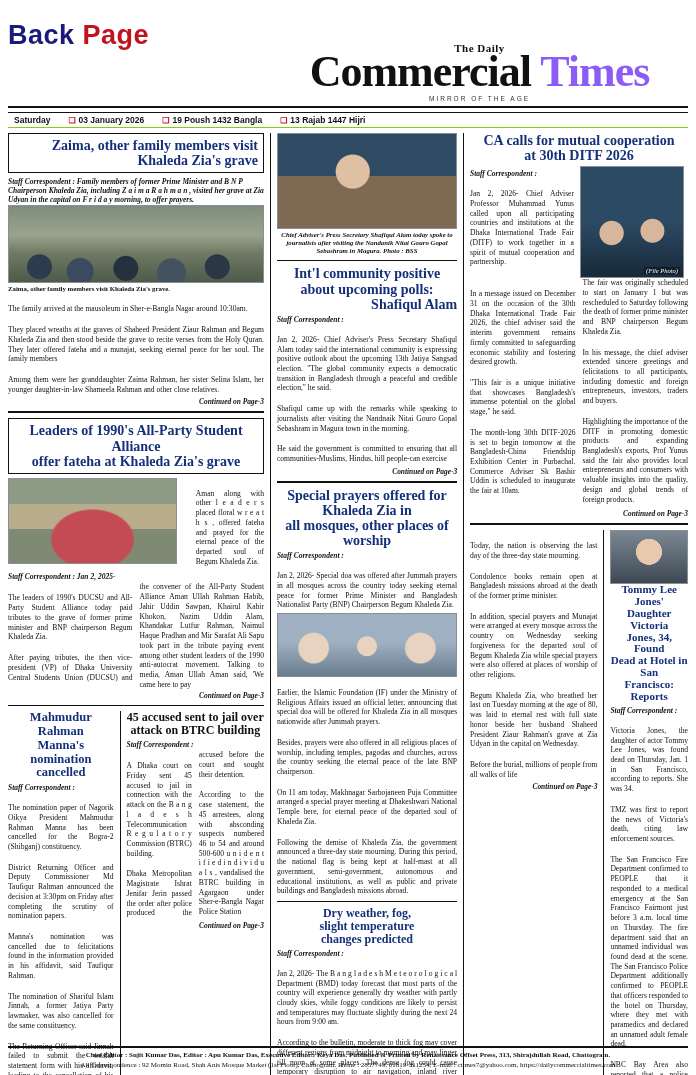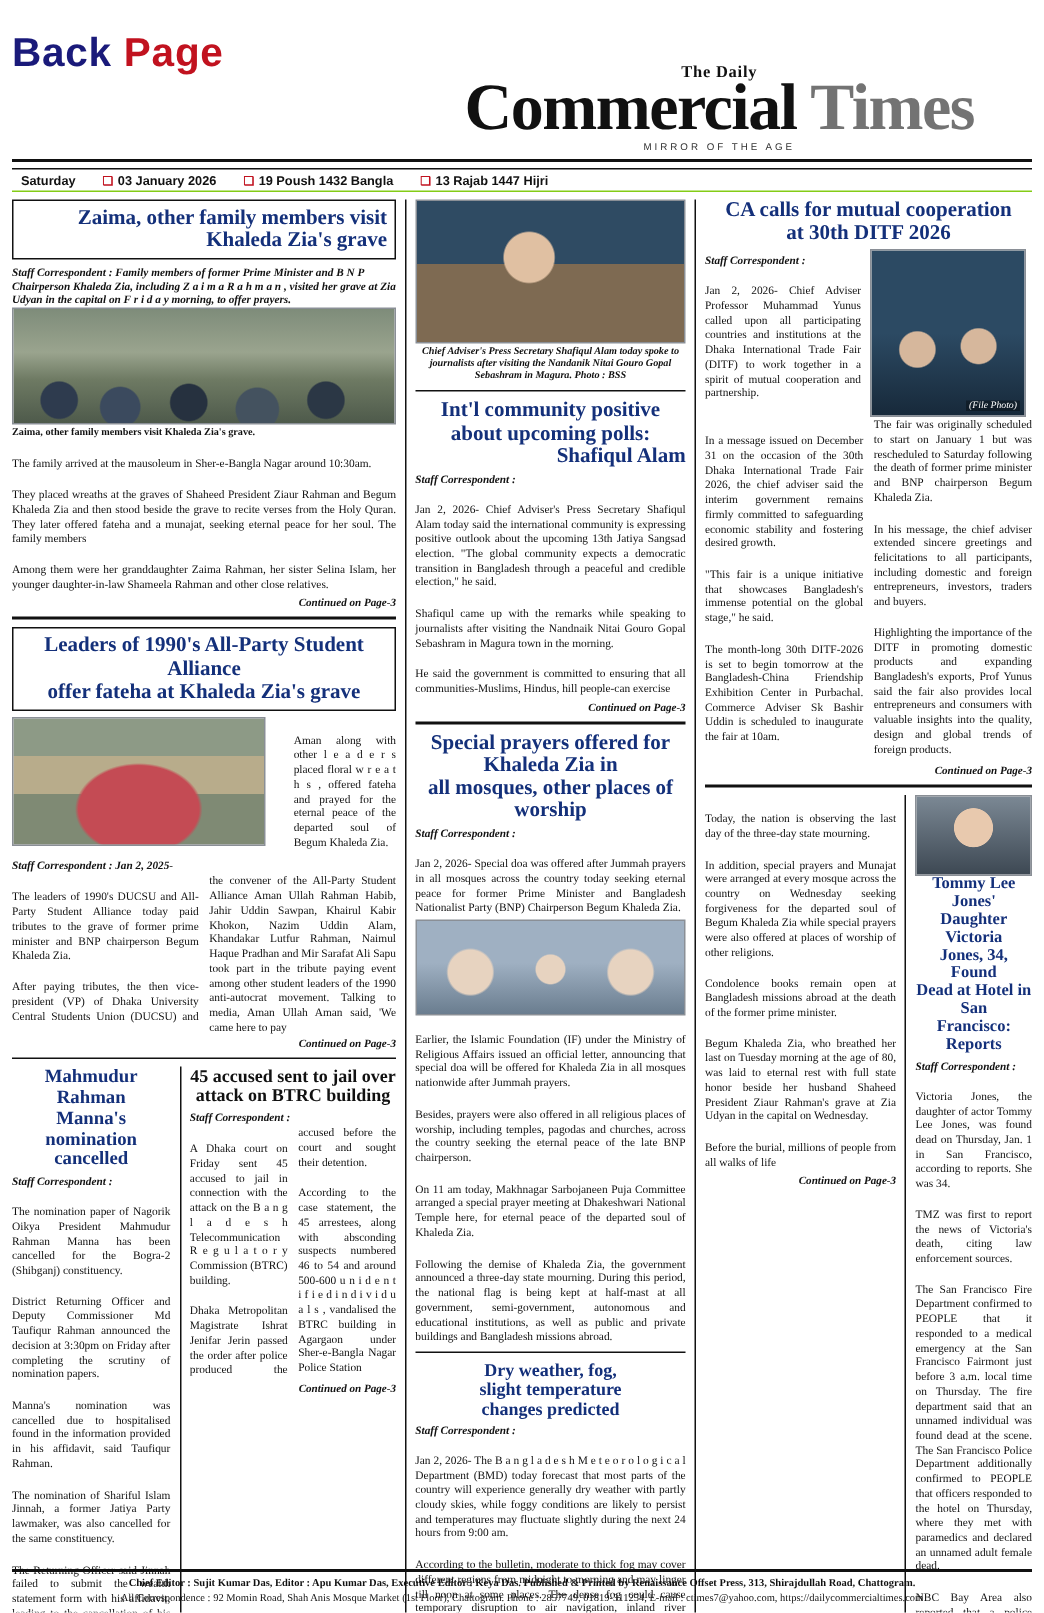--- a/index.html
+++ b/index.html
@@ -49,21 +49,21 @@
     margin-bottom: -4px;
     margin-top: 36px;
   }
   .nameplate .title {
     font-family: "Liberation Serif", serif;
     font-weight: bold;
     font-size: 44px;
     line-height: 1.0;
     letter-spacing: -1px;
   }
-  .nameplate .title .ct-red { color: #737373; }
+  .nameplate .title .ct-red { color: #8b5cf6; }
   .nameplate .mirror {
     font-family: "Liberation Sans", sans-serif;
     font-size: 6.5px;
     letter-spacing: 2px;
     color: #333;
     margin-top: 1px;
   }
   
   .datestrip {
     margin-top: 4px;
@@ -303,21 +303,21 @@
 
       <div style="display:flex;gap:6px;">
         <div style="width:106px">
           <div>
             <div class="small-head hl-blue">Mahmudur Rahman</div>
             <div class="small-head hl-blue">Manna's nomination</div>
             <div class="small-head hl-blue">cancelled</div>
             <div class="byline">Staff Correspondent :</div>
             <p class="txt">The nomination paper of Nagorik Oikya President Mahmudur Rahman Manna has been cancelled for the Bogra-2 (Shibganj) constituency.</p>
             <p class="txt">District Returning Officer and Deputy Commissioner Md Taufiqur Rahman announced the decision at 3:30pm on Friday after completing the scrutiny of nomination papers.</p>
-            <p class="txt">Manna's nomination was cancelled due to hospitalised found in the information provided in his affidavit, said Taufiqur Rahman.</p>
+            <p class="txt">Manna's nomination was cancelled due to felicitations found in the information provided in his affidavit, said Taufiqur Rahman.</p>
             <p class="txt">The nomination of Shariful Islam Jinnah, a former Jatiya Party lawmaker, was also cancelled for the same constituency.</p>
             <p class="txt">The Returning Officer said Jinnah failed to submit the wealth statement form with his affidavit, leading to the cancellation of his nomination.</p>
           </div>
           <hr class="sep">
           <div>
             <div class="small-head hl-blue">Dr Kamal Hossain</div>
             <div class="small-head hl-blue">hospitalised with</div>
             <div class="small-head hl-blue">major health issues</div>
             <div class="byline">Staff Correspondent :</div>
             <p class="txt">Dr Kamal Hossain, a key figure behind the B a n g l a d e s h Constitution, was admitted to the Square Hospital in Dhaka with serious illness on Friday.</p>
@@ -419,22 +419,22 @@
           <p class="txt">Highlighting the importance of the DITF in promoting domestic products and expanding Bangladesh's exports, Prof Yunus said the fair also provides local entrepreneurs and consumers with valuable insights into the quality, design and global trends of foreign products.</p>
         </div>
         <div class="cont">Continued on Page-3</div>
       </div>
 
       <hr class="sep-thick">
 
       <div style="display:flex;gap:6px">
         <div style="width:128px">
           <p class="txt">Today, the nation is observing the last day of the three-day state mourning.</p>
+          <p class="txt">Condolence books remain open at Bangladesh missions abroad at the death of the former prime minister.</p>
           <p class="txt">In addition, special prayers and Munajat were arranged at every mosque across the country on Wednesday seeking forgiveness for the departed soul of Begum Khaleda Zia while special prayers were also offered at places of worship of other religions.</p>
-          <p class="txt">Condolence books remain open at Bangladesh missions abroad at the death of the former prime minister.</p>
           <p class="txt">Begum Khaleda Zia, who breathed her last on Tuesday morning at the age of 80, was laid to eternal rest with full state honor beside her husband Shaheed President Ziaur Rahman's grave at Zia Udyan in the capital on Wednesday.</p>
           <p class="txt">Before the burial, millions of people from all walks of life</p>
           <div class="cont">Continued on Page-3</div>
         </div>
         <div class="rule-v"></div>
         <div style="width:78px">
           <div class="photo ph-mugshot" style="height:54px"></div>
           <div class="hl hl-xs hl-blue">Tommy Lee Jones'</div>
           <div class="hl hl-xs hl-blue">Daughter Victoria</div>
           <div class="hl hl-xs hl-blue">Jones, 34, Found</div>

